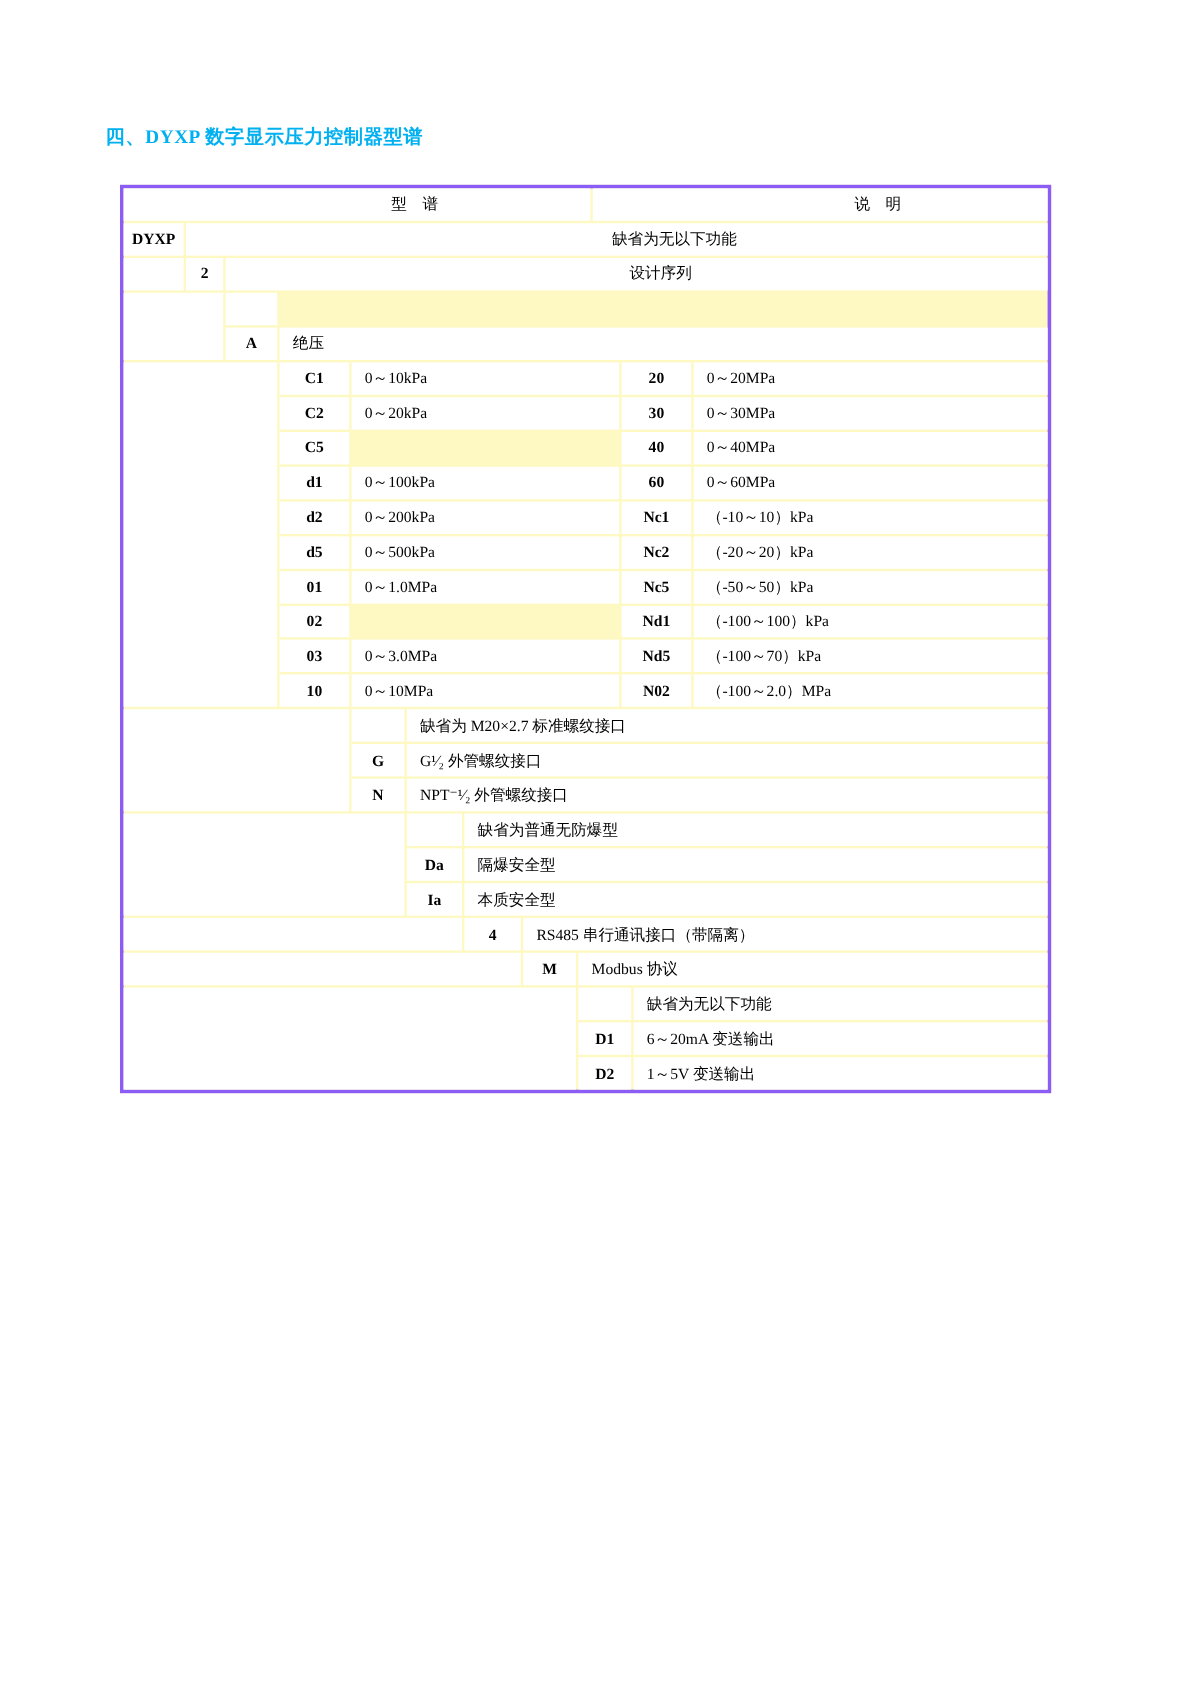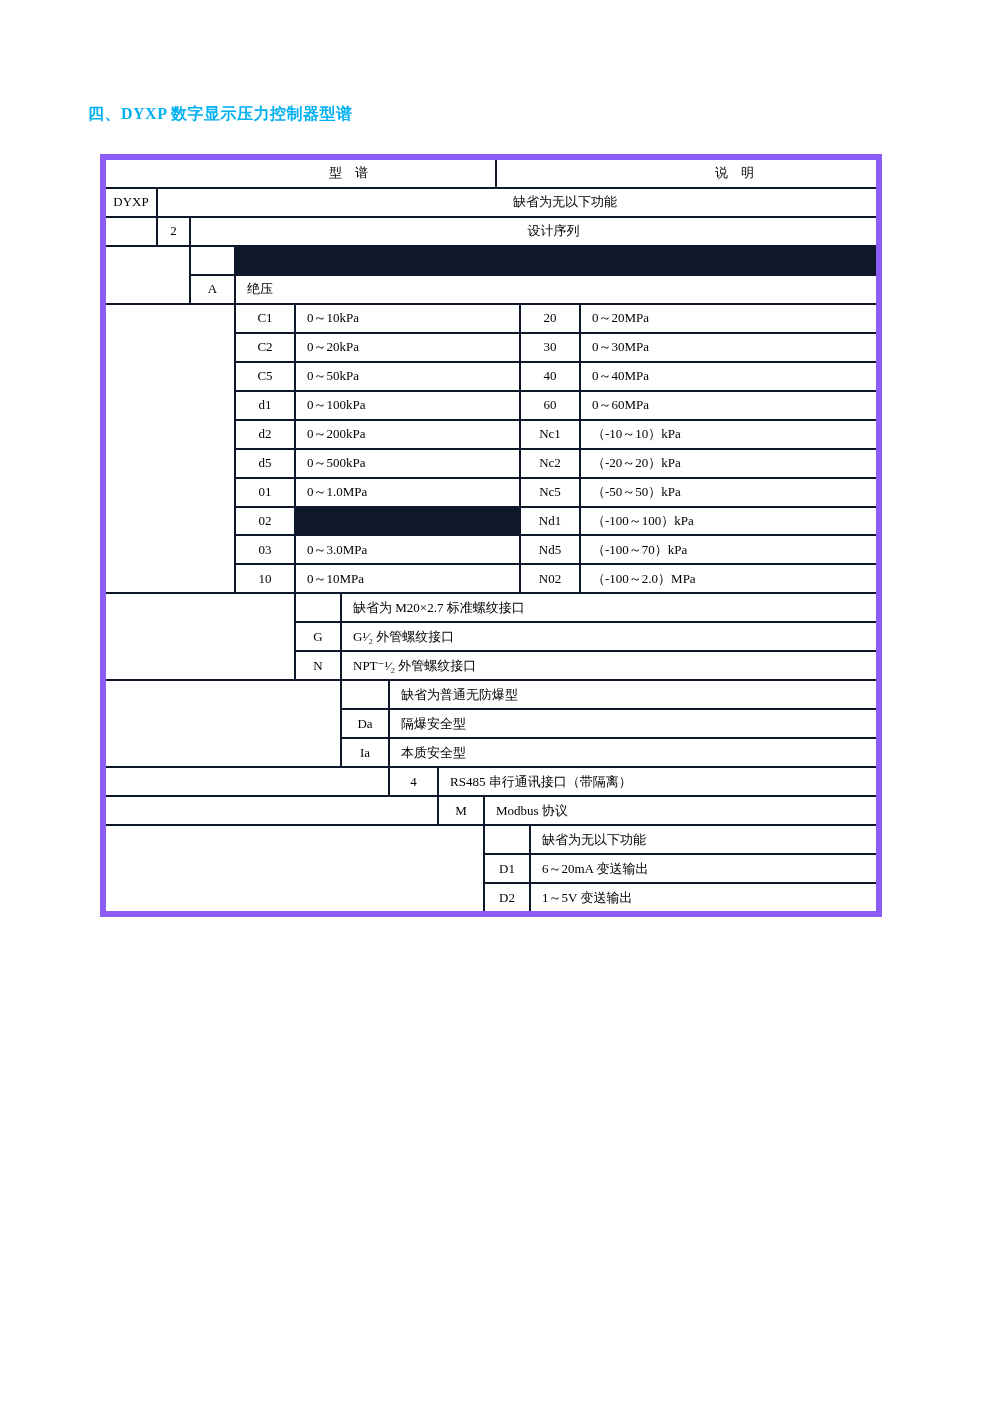--- a/index.html
+++ b/index.html
@@ -26,39 +26,39 @@
     letter-spacing: 0.5px;
     color: #00B0F0;
     white-space: nowrap;
   }
   .spec-table {
     position: absolute;
     left: 100px;
     top: 154px;
     width: 770px;
     height: 751px;
-    background: #0f172a;
-    border: 6px solid #8b5cf6;
+    background: #fef9c3;
+    border: 3px solid #8b5cf6;
     box-sizing: content-box;
     display: grid;
     grid-template-columns: 50px 31px 43px 58px 44px 46px 47px 44px 10px 22px 8px 48px 295px;
     grid-template-rows: repeat(26, 1fr);
     gap: 2px;
   }
   .cell {
     background: #ffffff;
     color: #000000;
     font-size: 13px;
     display: flex;
     align-items: center;
     overflow: hidden;
     white-space: nowrap;
     min-width: 0;
   }
-  .code { justify-content: center; text-align: center; }
+  .code { justify-content: center; text-align: center; font-weight: bold; }
   .desc { padding-left: 11px; }
   .center { justify-content: center; padding-left: 96px; }
   .center-sm { justify-content: center; padding-left: 40px; }
 </style>
 </head>
 <body>
 
 <div class="page">
 
   <div class="doc-title" style="color: rgb(0, 176, 240);">四、DYXP 数字显示压力控制器型谱</div>
@@ -86,21 +86,20 @@
     <div class="cell desc" style="grid-area:6/5/7/11">0～10kPa</div>
     <div class="cell code" style="grid-area:6/11/7/13">20</div>
     <div class="cell desc" style="grid-area:6/13/7/14">0～20MPa</div>
 
     <div class="cell code" style="grid-area:7/4/8/5">C2</div>
     <div class="cell desc" style="grid-area:7/5/8/11">0～20kPa</div>
     <div class="cell code" style="grid-area:7/11/8/13">30</div>
     <div class="cell desc" style="grid-area:7/13/8/14">0～30MPa</div>
 
     <div class="cell code" style="grid-area:8/4/9/5">C5</div>
-    <div class="cell desc" style="grid-area:8/5/9/11">0～50kPa</div>
     <div class="cell code" style="grid-area:8/11/9/13">40</div>
     <div class="cell desc" style="grid-area:8/13/9/14">0～40MPa</div>
 
     <div class="cell code" style="grid-area:9/4/10/5">d1</div>
     <div class="cell desc" style="grid-area:9/5/10/11">0～100kPa</div>
     <div class="cell code" style="grid-area:9/11/10/13">60</div>
     <div class="cell desc" style="grid-area:9/13/10/14">0～60MPa</div>
 
     <div class="cell code" style="grid-area:10/4/11/5">d2</div>
     <div class="cell desc" style="grid-area:10/5/11/11">0～200kPa</div>

